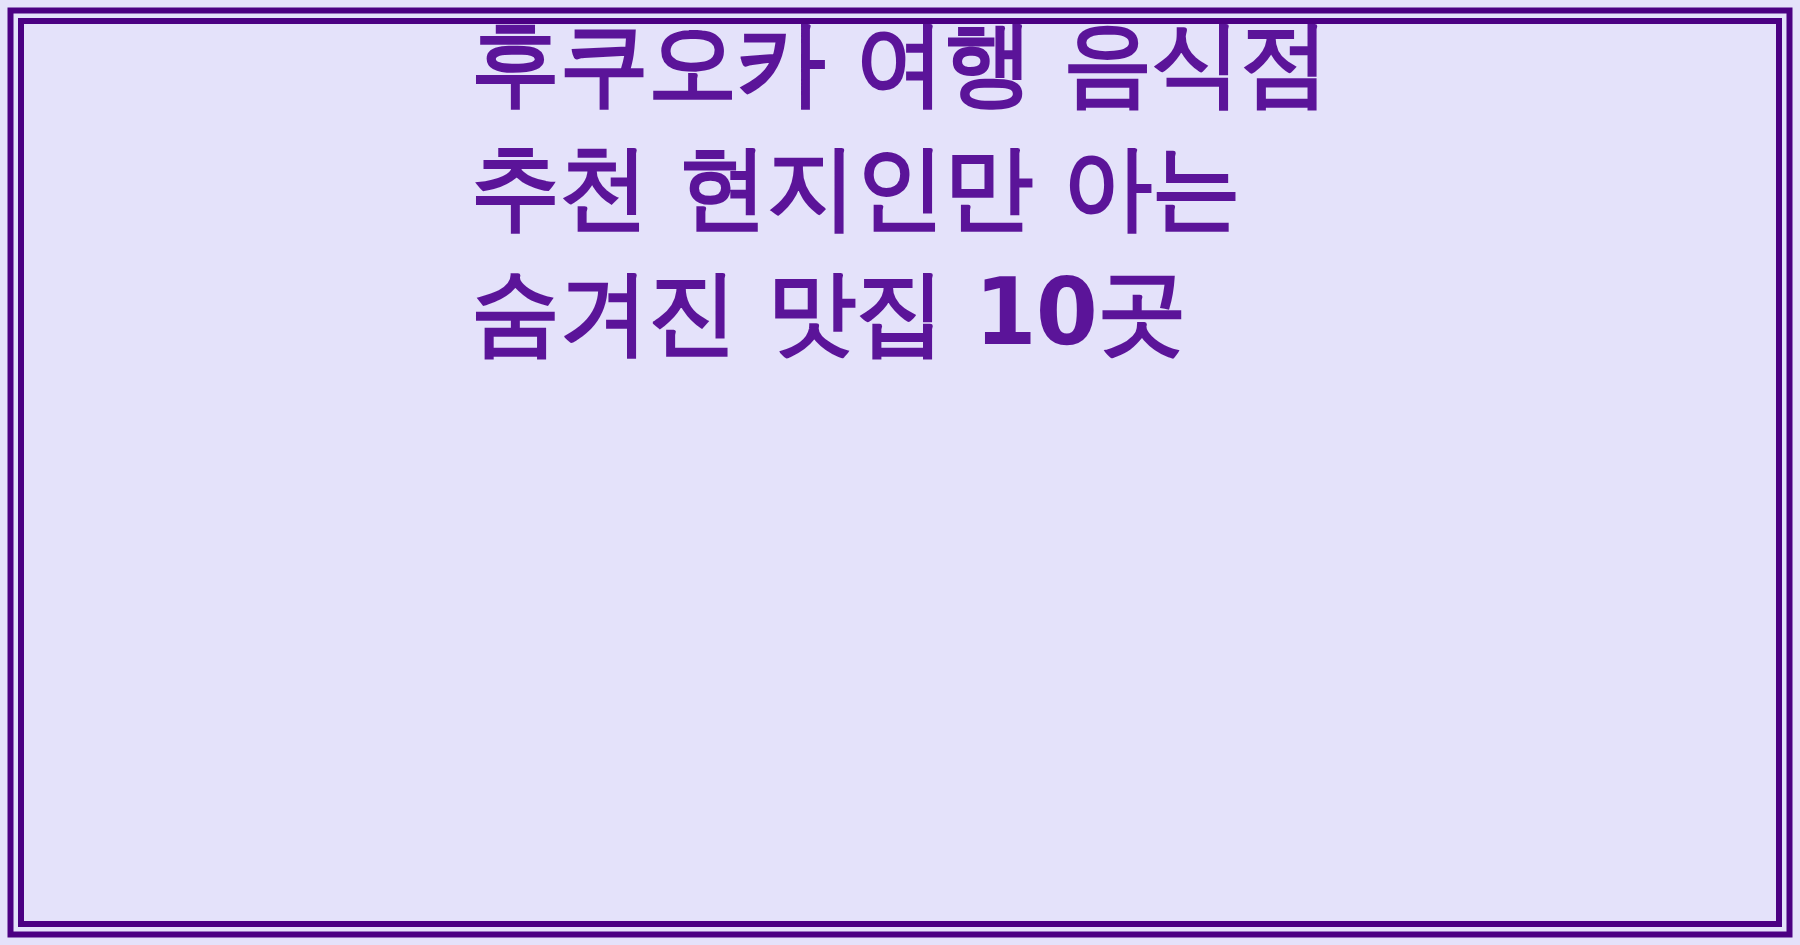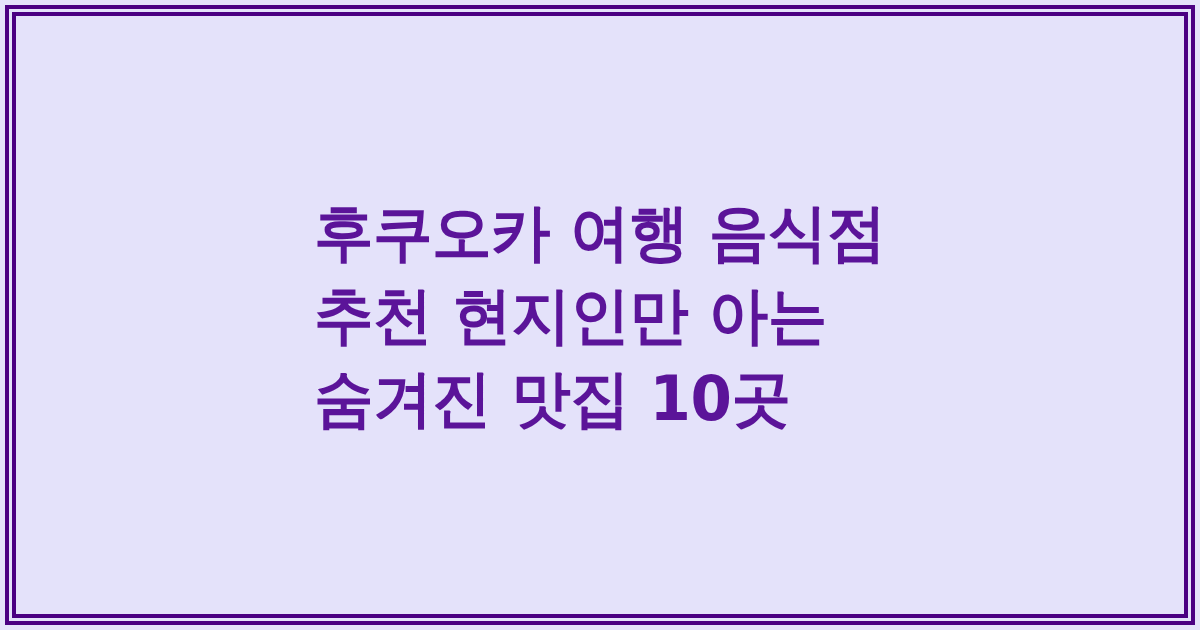--- a/index.html
+++ b/index.html
@@ -51,21 +51,21 @@
   
   .title-block {
     position: absolute;
     left: 0;
     right: 0;
     top: 0;
     height: 630px;
     display: flex;
     flex-direction: column;
     align-items: center;
-    justify-content: center;
+    justify-content: flex-start;
     box-sizing: border-box;
     padding: 0 60px;
   }
 
   .title {
     margin: 0;
     padding: 0;
     color: #5b1499;
     font-family: "DejaVu Sans", "Liberation Sans", sans-serif;
     font-weight: 700;

